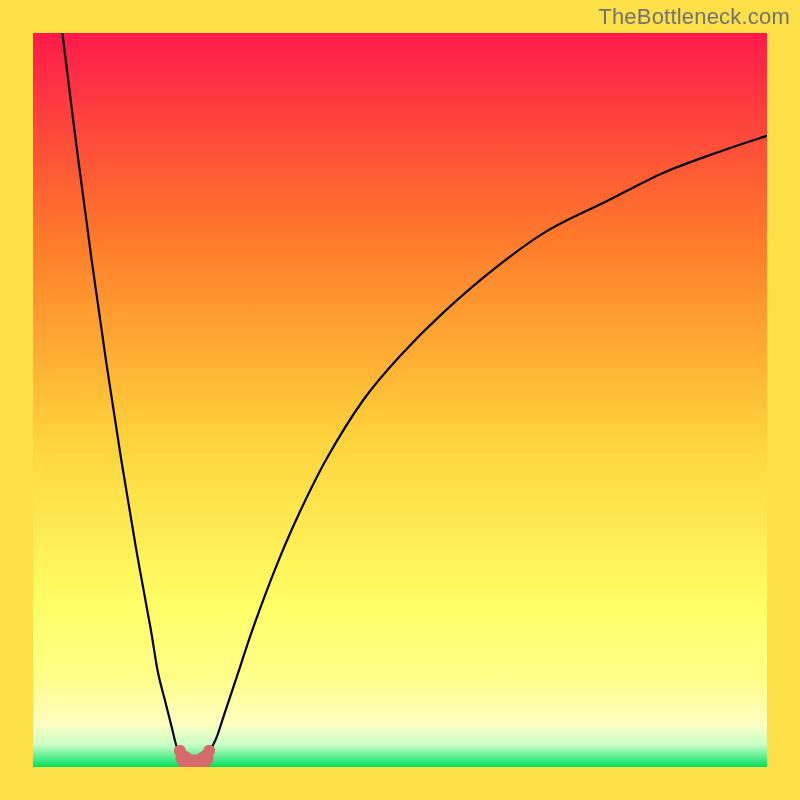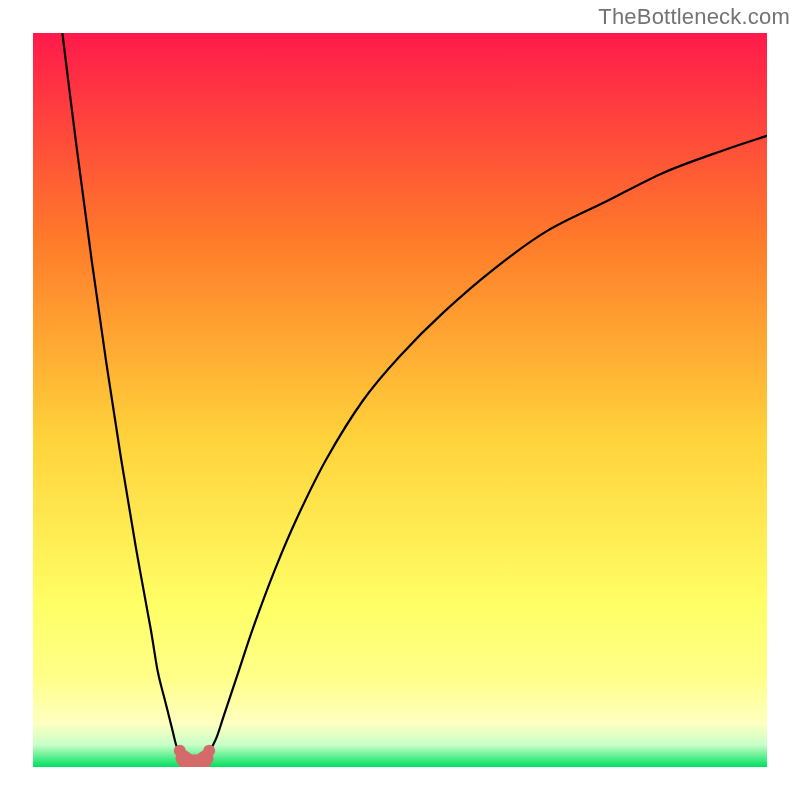--- a/index.html
+++ b/index.html
@@ -10,21 +10,21 @@
     background: #000;
     overflow: hidden;
     font-family: Arial, Helvetica, sans-serif;
   }
   .frame {
     position: absolute;
     left: 0;
     top: 0;
     width: 800px;
     height: 800px;
-    background: #ffffff;
+    background: #fde047;
   }
   .watermark {
     position: absolute;
     top: 4px;
     right: 10px;
     color: #737373;
     font-size: 22px;
     font-weight: 500;
     letter-spacing: 0.2px;
     user-select: none;

